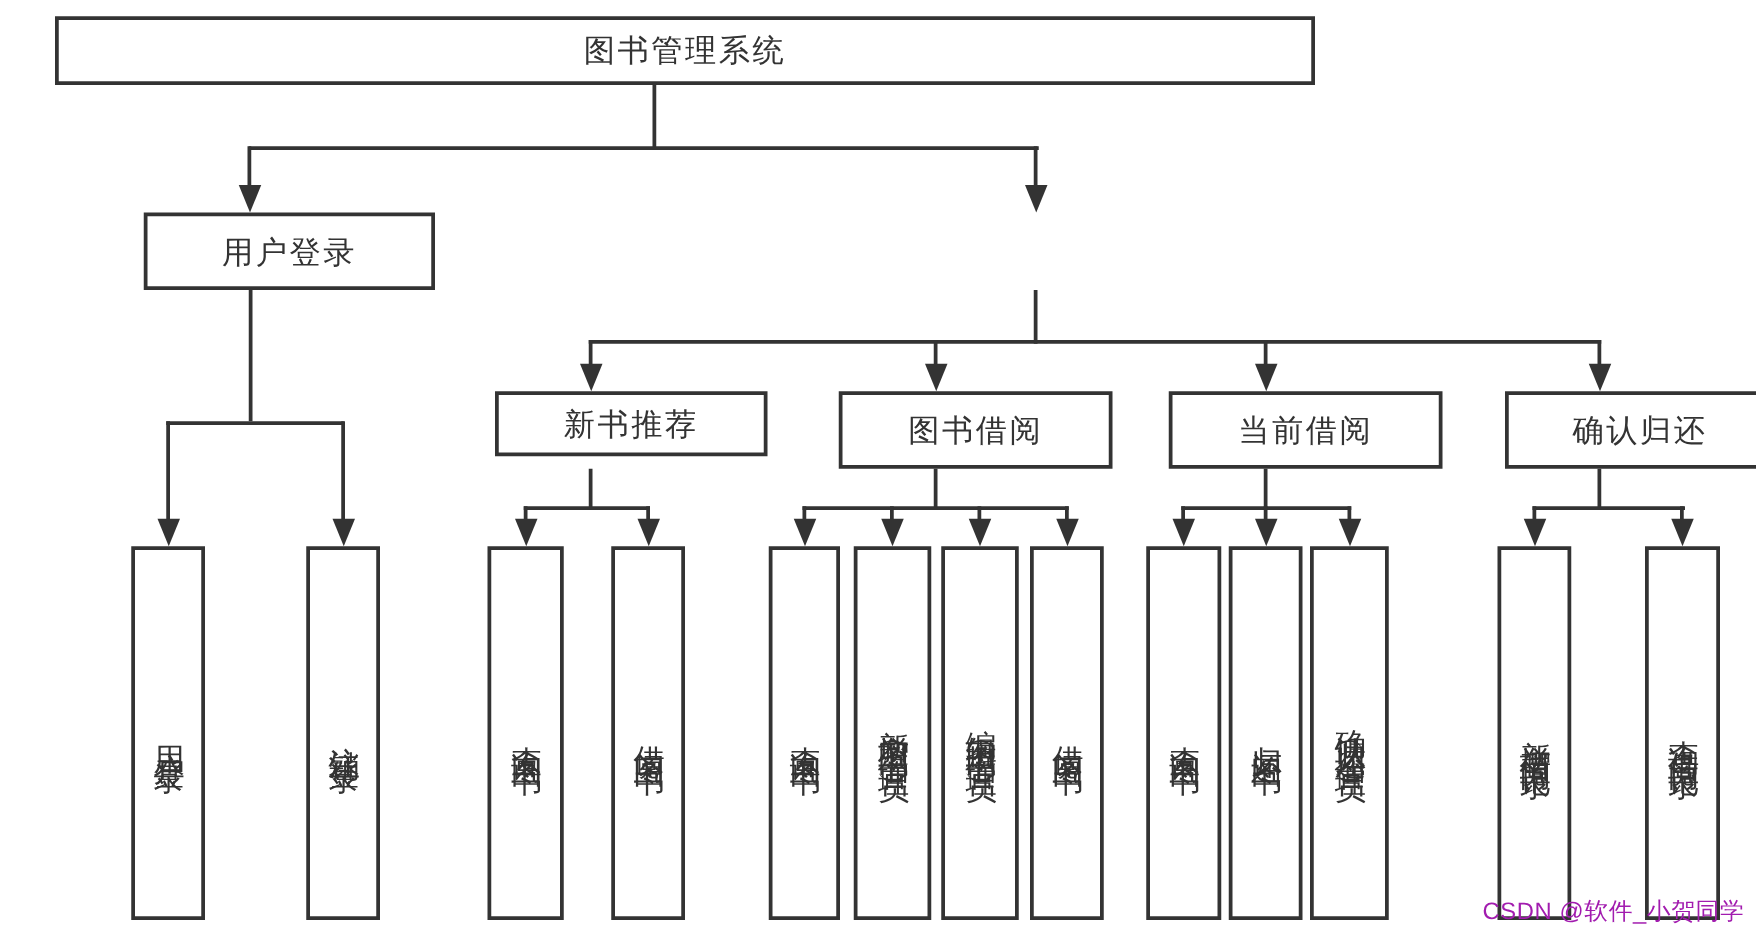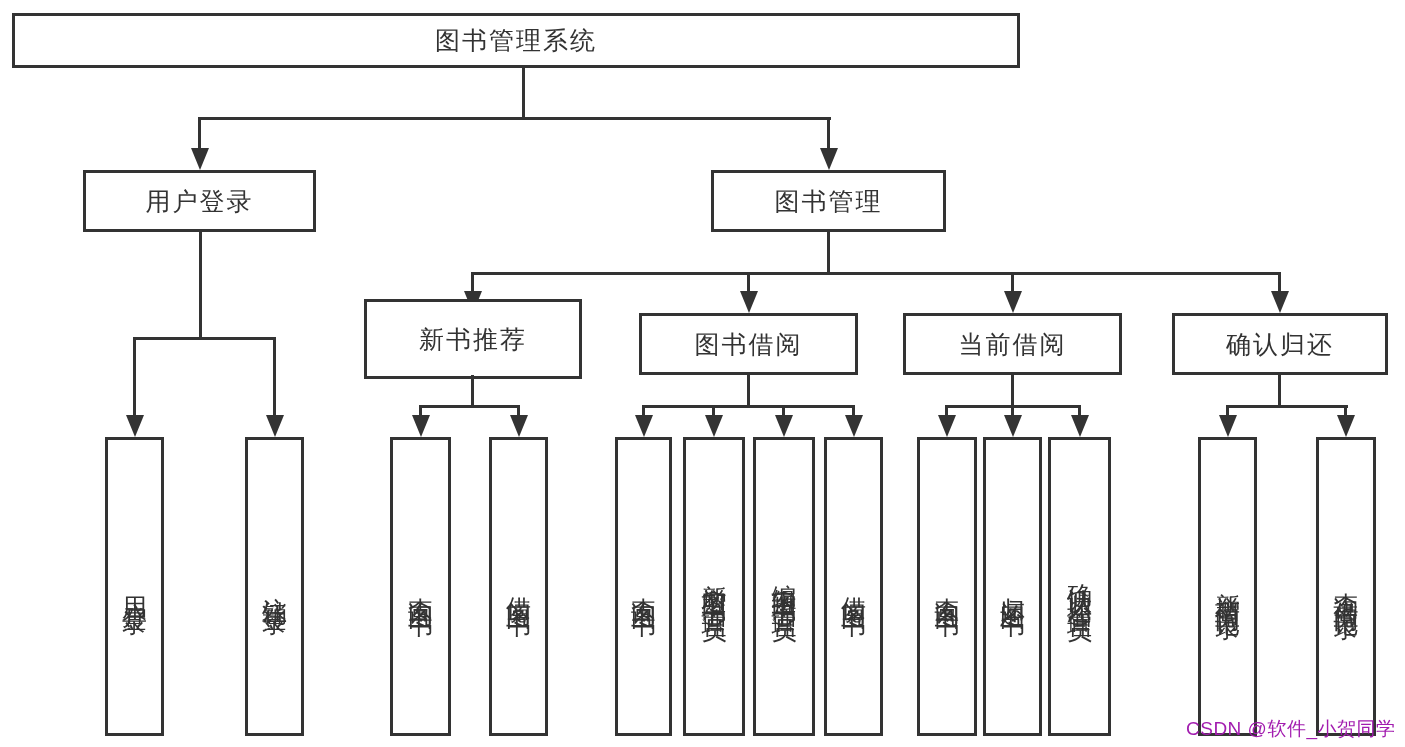--- a/index.html
+++ b/index.html
@@ -5,21 +5,21 @@
   html,body{margin:0;padding:0;background:#ffffff;}
   .canvas{
     position:relative;width:1405px;height:747px;background:#ffffff;overflow:hidden;
     font-family:"Liberation Sans","DejaVu Sans",sans-serif;color:#333333;
   }
   
   .node{
     position:absolute;box-sizing:border-box;border:3px solid #333333;background:#ffffff;
     display:flex;align-items:center;justify-content:center;
   }
-  .node.h{font-size:25px;letter-spacing:2px;}
+  .node.h{font-size:25px;letter-spacing:2px;margin-left:32px;}
   .node.v{font-size:25px;}
   .node.v .vtext{
     writing-mode:vertical-rl;letter-spacing:5px;line-height:1.15;
   }
   
   .ln{position:absolute;background:#333333;}
   .arr{
     position:absolute;width:0;height:0;
     border-left:9px solid transparent;border-right:9px solid transparent;
     border-top:22px solid #333333;
@@ -41,43 +41,40 @@
   <div class="ln" style="left:522px;top:66px;width:3px;height:53px;"></div>
   <div class="ln" style="left:199px;top:117px;width:632px;height:3px;"></div>
   <div class="ln" style="left:198px;top:117px;width:3px;height:32px;"></div>
   <div class="arr" style="left:191px;top:148px;"></div>
   <div class="ln" style="left:827px;top:117px;width:3px;height:32px;"></div>
   <div class="arr" style="left:820px;top:148px;"></div>
 
   <div class="node h" style="left:83px;top:170px;width:233px;height:62px;">
     <span>用户登录</span>
   </div>
-  <div class="node h" style="left:711px;top:170px;width:235px;height:62px;">
-    <span>图书管理</span>
-  </div>
 
   <div class="ln" style="left:199px;top:232px;width:3px;height:105px;"></div>
   <div class="ln" style="left:133px;top:337px;width:142px;height:3px;"></div>
   <div class="ln" style="left:133px;top:337px;width:3px;height:80px;"></div>
   <div class="arr" style="left:126px;top:415px;"></div>
   <div class="ln" style="left:273px;top:337px;width:3px;height:80px;"></div>
   <div class="arr" style="left:266px;top:415px;"></div>
 
   <div class="ln" style="left:827px;top:232px;width:3px;height:43px;"></div>
   <div class="ln" style="left:471px;top:272px;width:810px;height:3px;"></div>
   <div class="ln" style="left:471px;top:272px;width:3px;height:20px;"></div>
   <div class="arr" style="left:464px;top:291px;"></div>
   <div class="ln" style="left:747px;top:272px;width:3px;height:20px;"></div>
   <div class="arr" style="left:740px;top:291px;"></div>
   <div class="ln" style="left:1011px;top:272px;width:3px;height:20px;"></div>
   <div class="arr" style="left:1004px;top:291px;"></div>
   <div class="ln" style="left:1278px;top:272px;width:3px;height:20px;"></div>
   <div class="arr" style="left:1271px;top:291px;"></div>
 
-  <div class="node h" style="left:364px;top:299px;width:218px;height:80px;">
+  <div class="node h" style="left:364px;top:313px;width:218px;height:52px;">
     <span>新书推荐</span>
   </div>
   <div class="node h" style="left:639px;top:313px;width:219px;height:62px;">
     <span>图书借阅</span>
   </div>
   <div class="node h" style="left:903px;top:313px;width:219px;height:62px;">
     <span>当前借阅</span>
   </div>
   <div class="node h" style="left:1172px;top:313px;width:216px;height:62px;">
     <span>确认归还</span>

